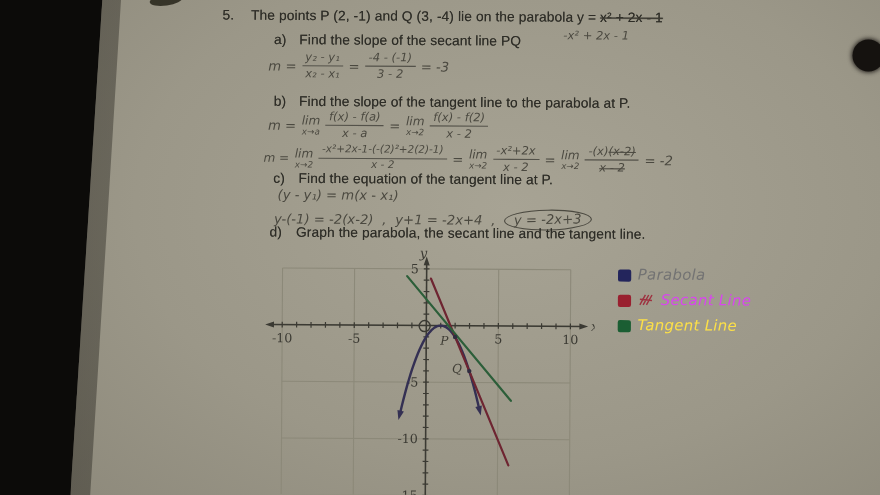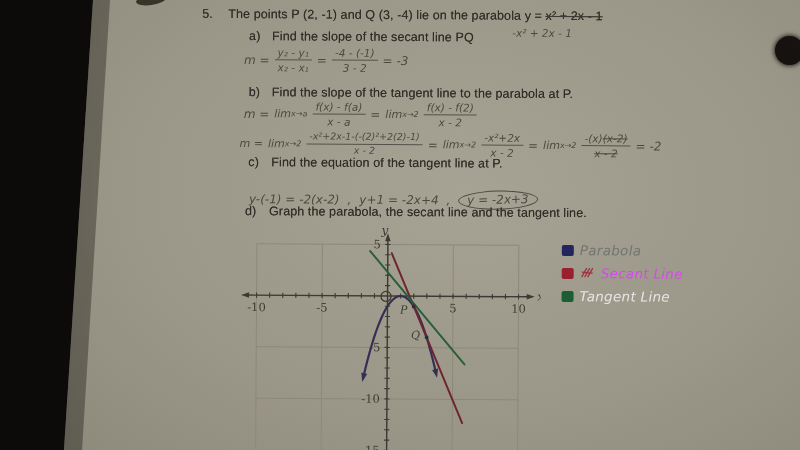--- a/index.html
+++ b/index.html
@@ -19,21 +19,21 @@
   .content{position:absolute;inset:0;transform:rotate(.35deg);transform-origin:400px 60px;}
   .abs{position:absolute;}
   .print{color:#2e2d27;font-size:12.5px;letter-spacing:.1px;
          text-shadow:0 0 .4px rgba(46,45,39,.7);}
   .strike{text-decoration:line-through;text-decoration-thickness:1.4px;text-decoration-color:#3d3b33;}
   .hand{font-family:"DejaVu Sans",sans-serif;font-style:italic;color:#4b4940;font-size:12px;}
   .mrow{display:flex;align-items:center;gap:5px;white-space:nowrap;}
   .frac{display:inline-flex;flex-direction:column;align-items:center;font-size:10.5px;line-height:1.15;justify-content:center;}
   .frac .fnum{border-bottom:1.3px solid #54524a;padding:0 3px 1px;}
   .frac .fden{padding-top:1px;}
-  .lim{display:inline-flex;flex-direction:row;align-items:center;line-height:1;font-size:11px;}
+  .lim{display:inline-flex;flex-direction:column;align-items:center;line-height:1;font-size:11px;}
   .lim .lsub{font-size:8px;margin-top:1px;}
   .cancel{text-decoration:line-through;text-decoration-thickness:1.2px;}
   .oval{border:1.6px solid #4b4940;border-radius:50%;padding:1px 8px 2px;transform:rotate(-1.5deg);display:inline-block;}
   .legend{display:flex;flex-direction:column;gap:7px;}
   .lrow{display:flex;align-items:center;gap:6px;font-family:"DejaVu Sans",sans-serif;
         font-style:italic;font-size:13.5px;letter-spacing:.3px;}
   .swatch{width:12px;height:11px;border-radius:2px;flex:0 0 auto;}
   svg text{font-family:"DejaVu Serif",serif;}
 </style>
 </head>
@@ -119,20 +119,21 @@
       <span class="frac">
         <span class="fnum"><span>-(x)</span><span class="cancel">(x-2)</span></span>
         <span class="fden cancel">x - 2</span>
       </span>
       <span>= -2</span>
     </div>
 
     <span class="abs print" style="left:249px;top:156px;">c)</span>
     <span class="abs print" style="left:272px;top:156px;">Find the equation of the tangent line at P.</span>
 
+    <span class="abs hand" style="left:253px;top:171px;">(y - y₁) = m(x - x₁)</span>
 
     <div class="abs hand mrow" style="left:250px;top:190px;gap:8px;">
       <span>y-(-1) = -2(x-2)</span>
       <span>,</span>
       <span>y+1 = -2x+4</span>
       <span>,</span>
       <span class="oval">y = -2x+3</span>
     </div>
 
     <span class="abs print" style="left:246px;top:205px;">d)</span>
@@ -223,17 +224,17 @@
       </div>
       <div class="lrow">
         <span class="swatch" style="background-color: rgb(153, 32, 47);"></span>
         <svg width="15" height="12">
           <path d="M2 10 L7 1 M5 10 L10 1 M8 10 L13 1 M2 5 L13 6" stroke="#9e3240" stroke-width="1.3" fill="none"></path>
         </svg>
         <span style="color: #d946ef;">Secant Line</span>
       </div>
       <div class="lrow">
         <span class="swatch" style="background-color: rgb(27, 94, 51);"></span>
-        <span style="color: #e5e5e5;">Tangent Line</span>
+        <span style="color: #fde047;">Tangent Line</span>
       </div>
     </div>
   </div>
 </div>
 
 </body></html>

